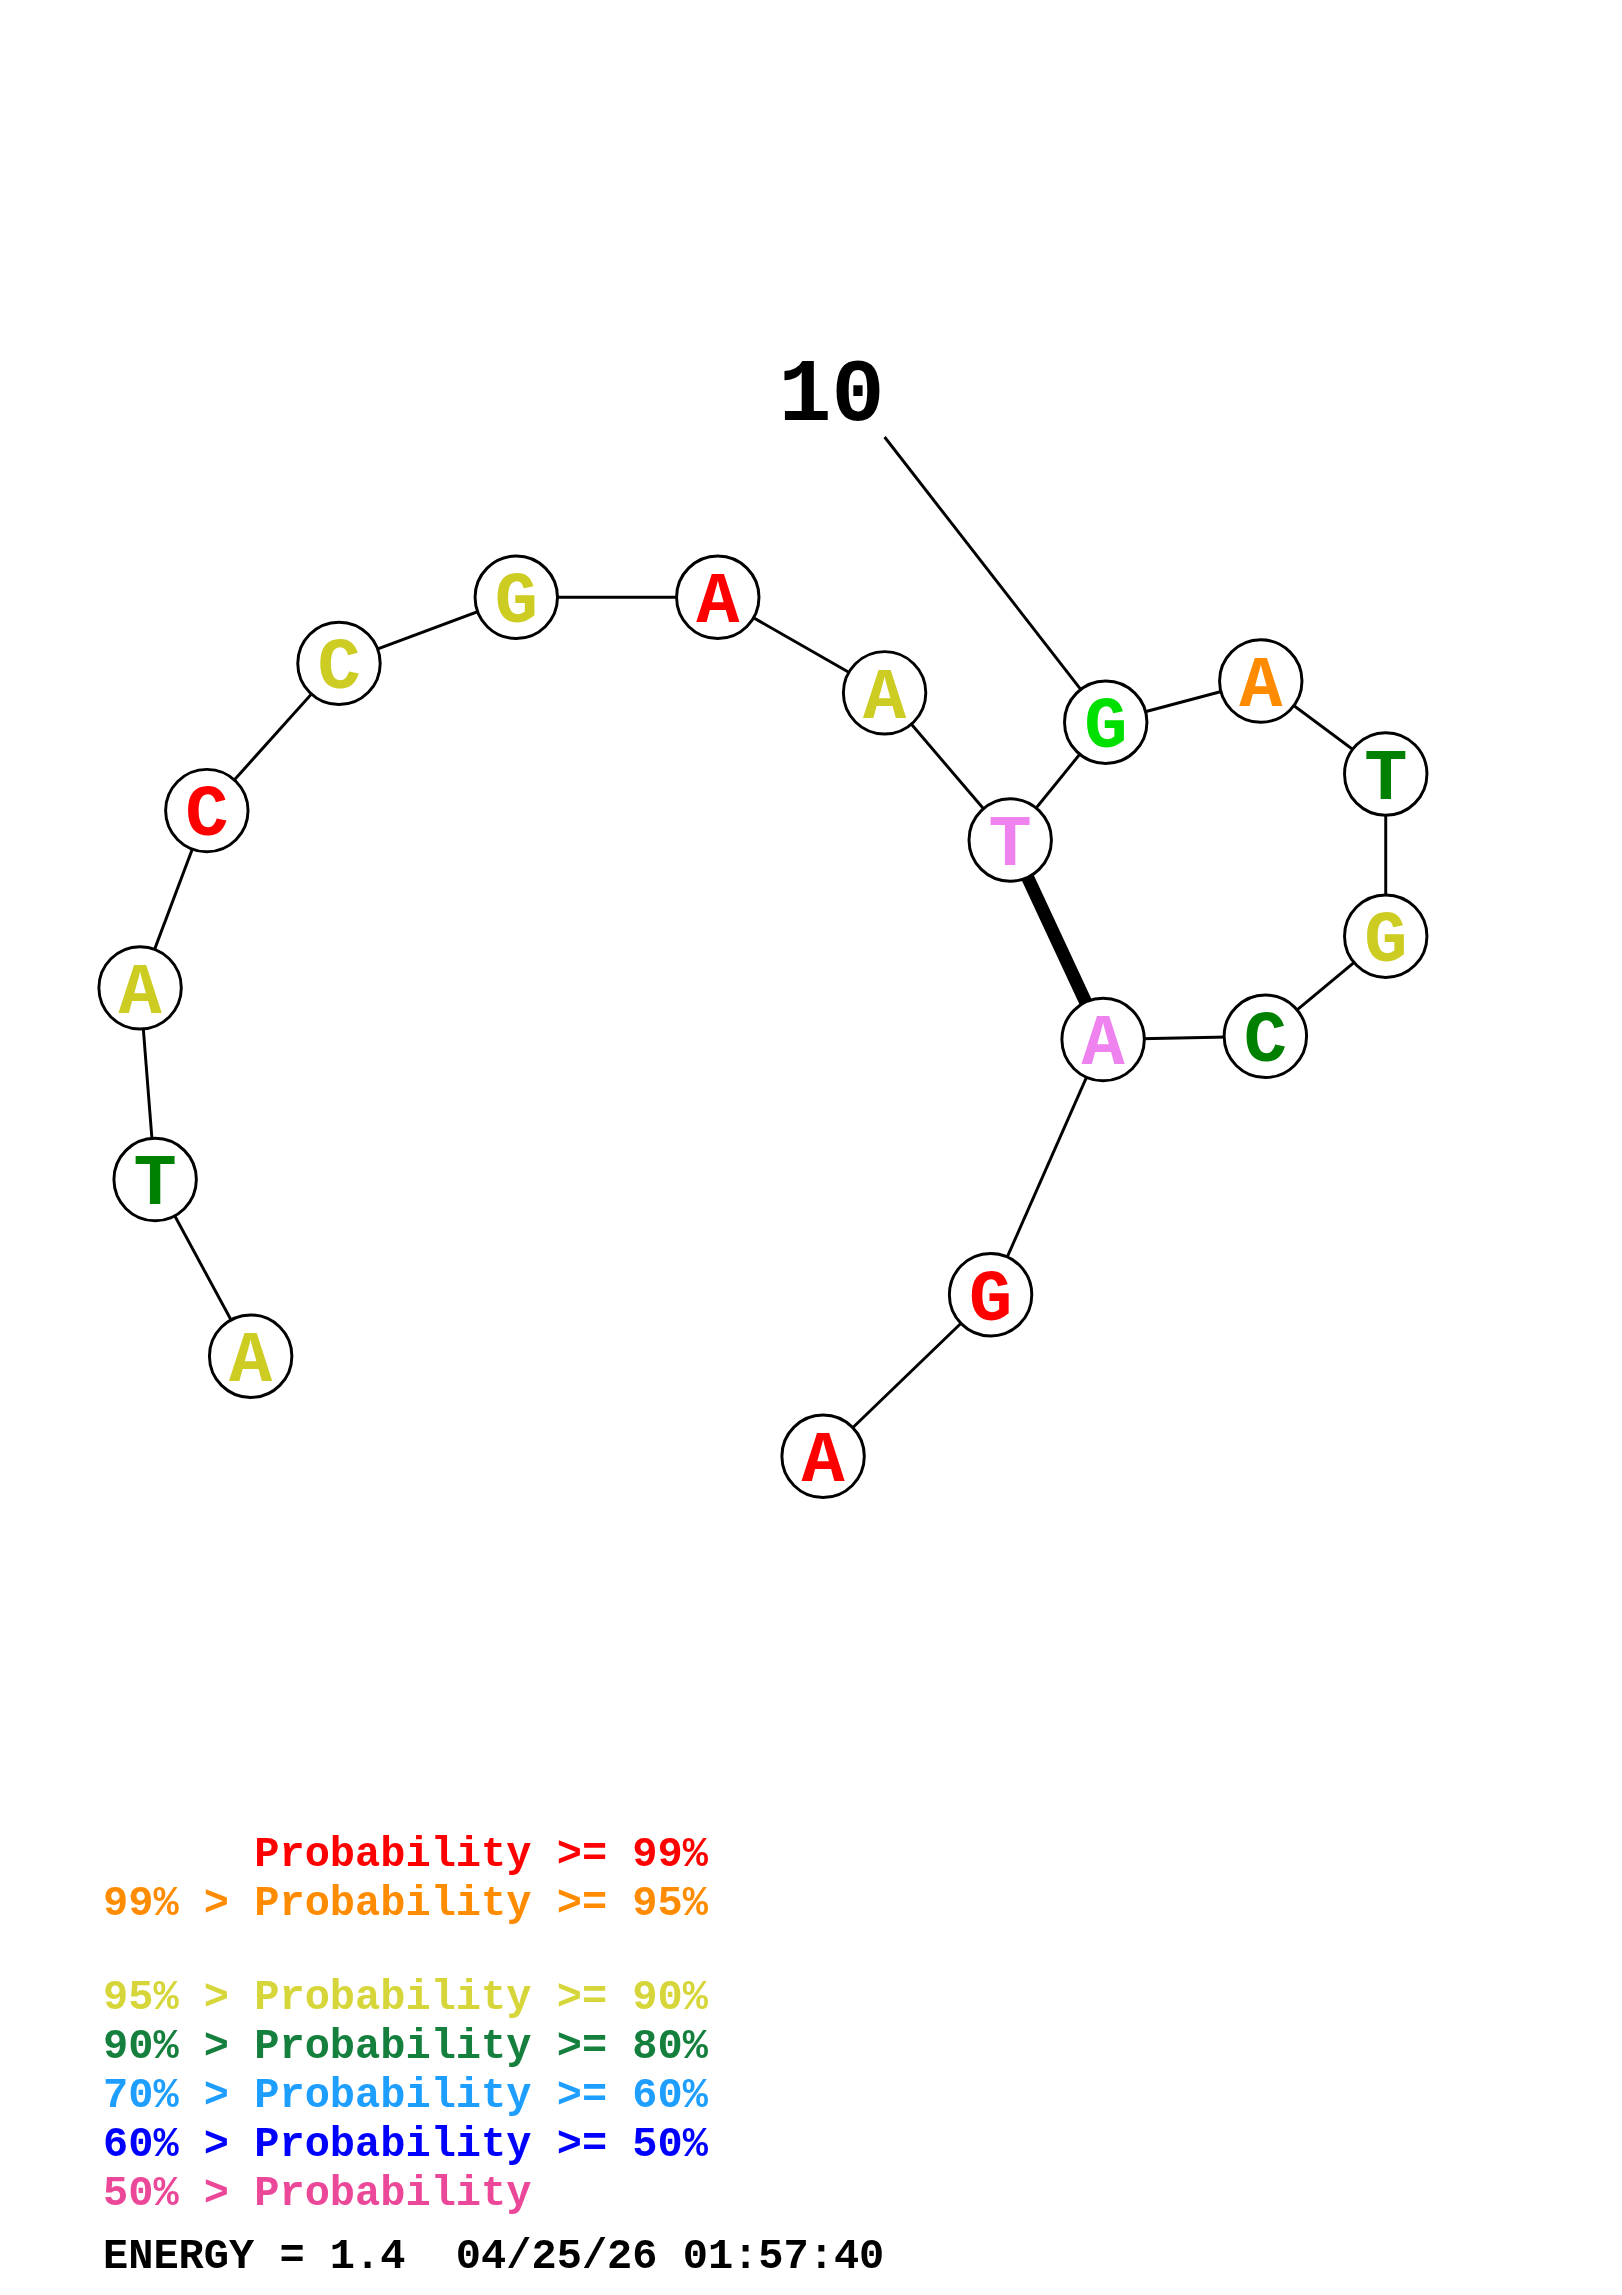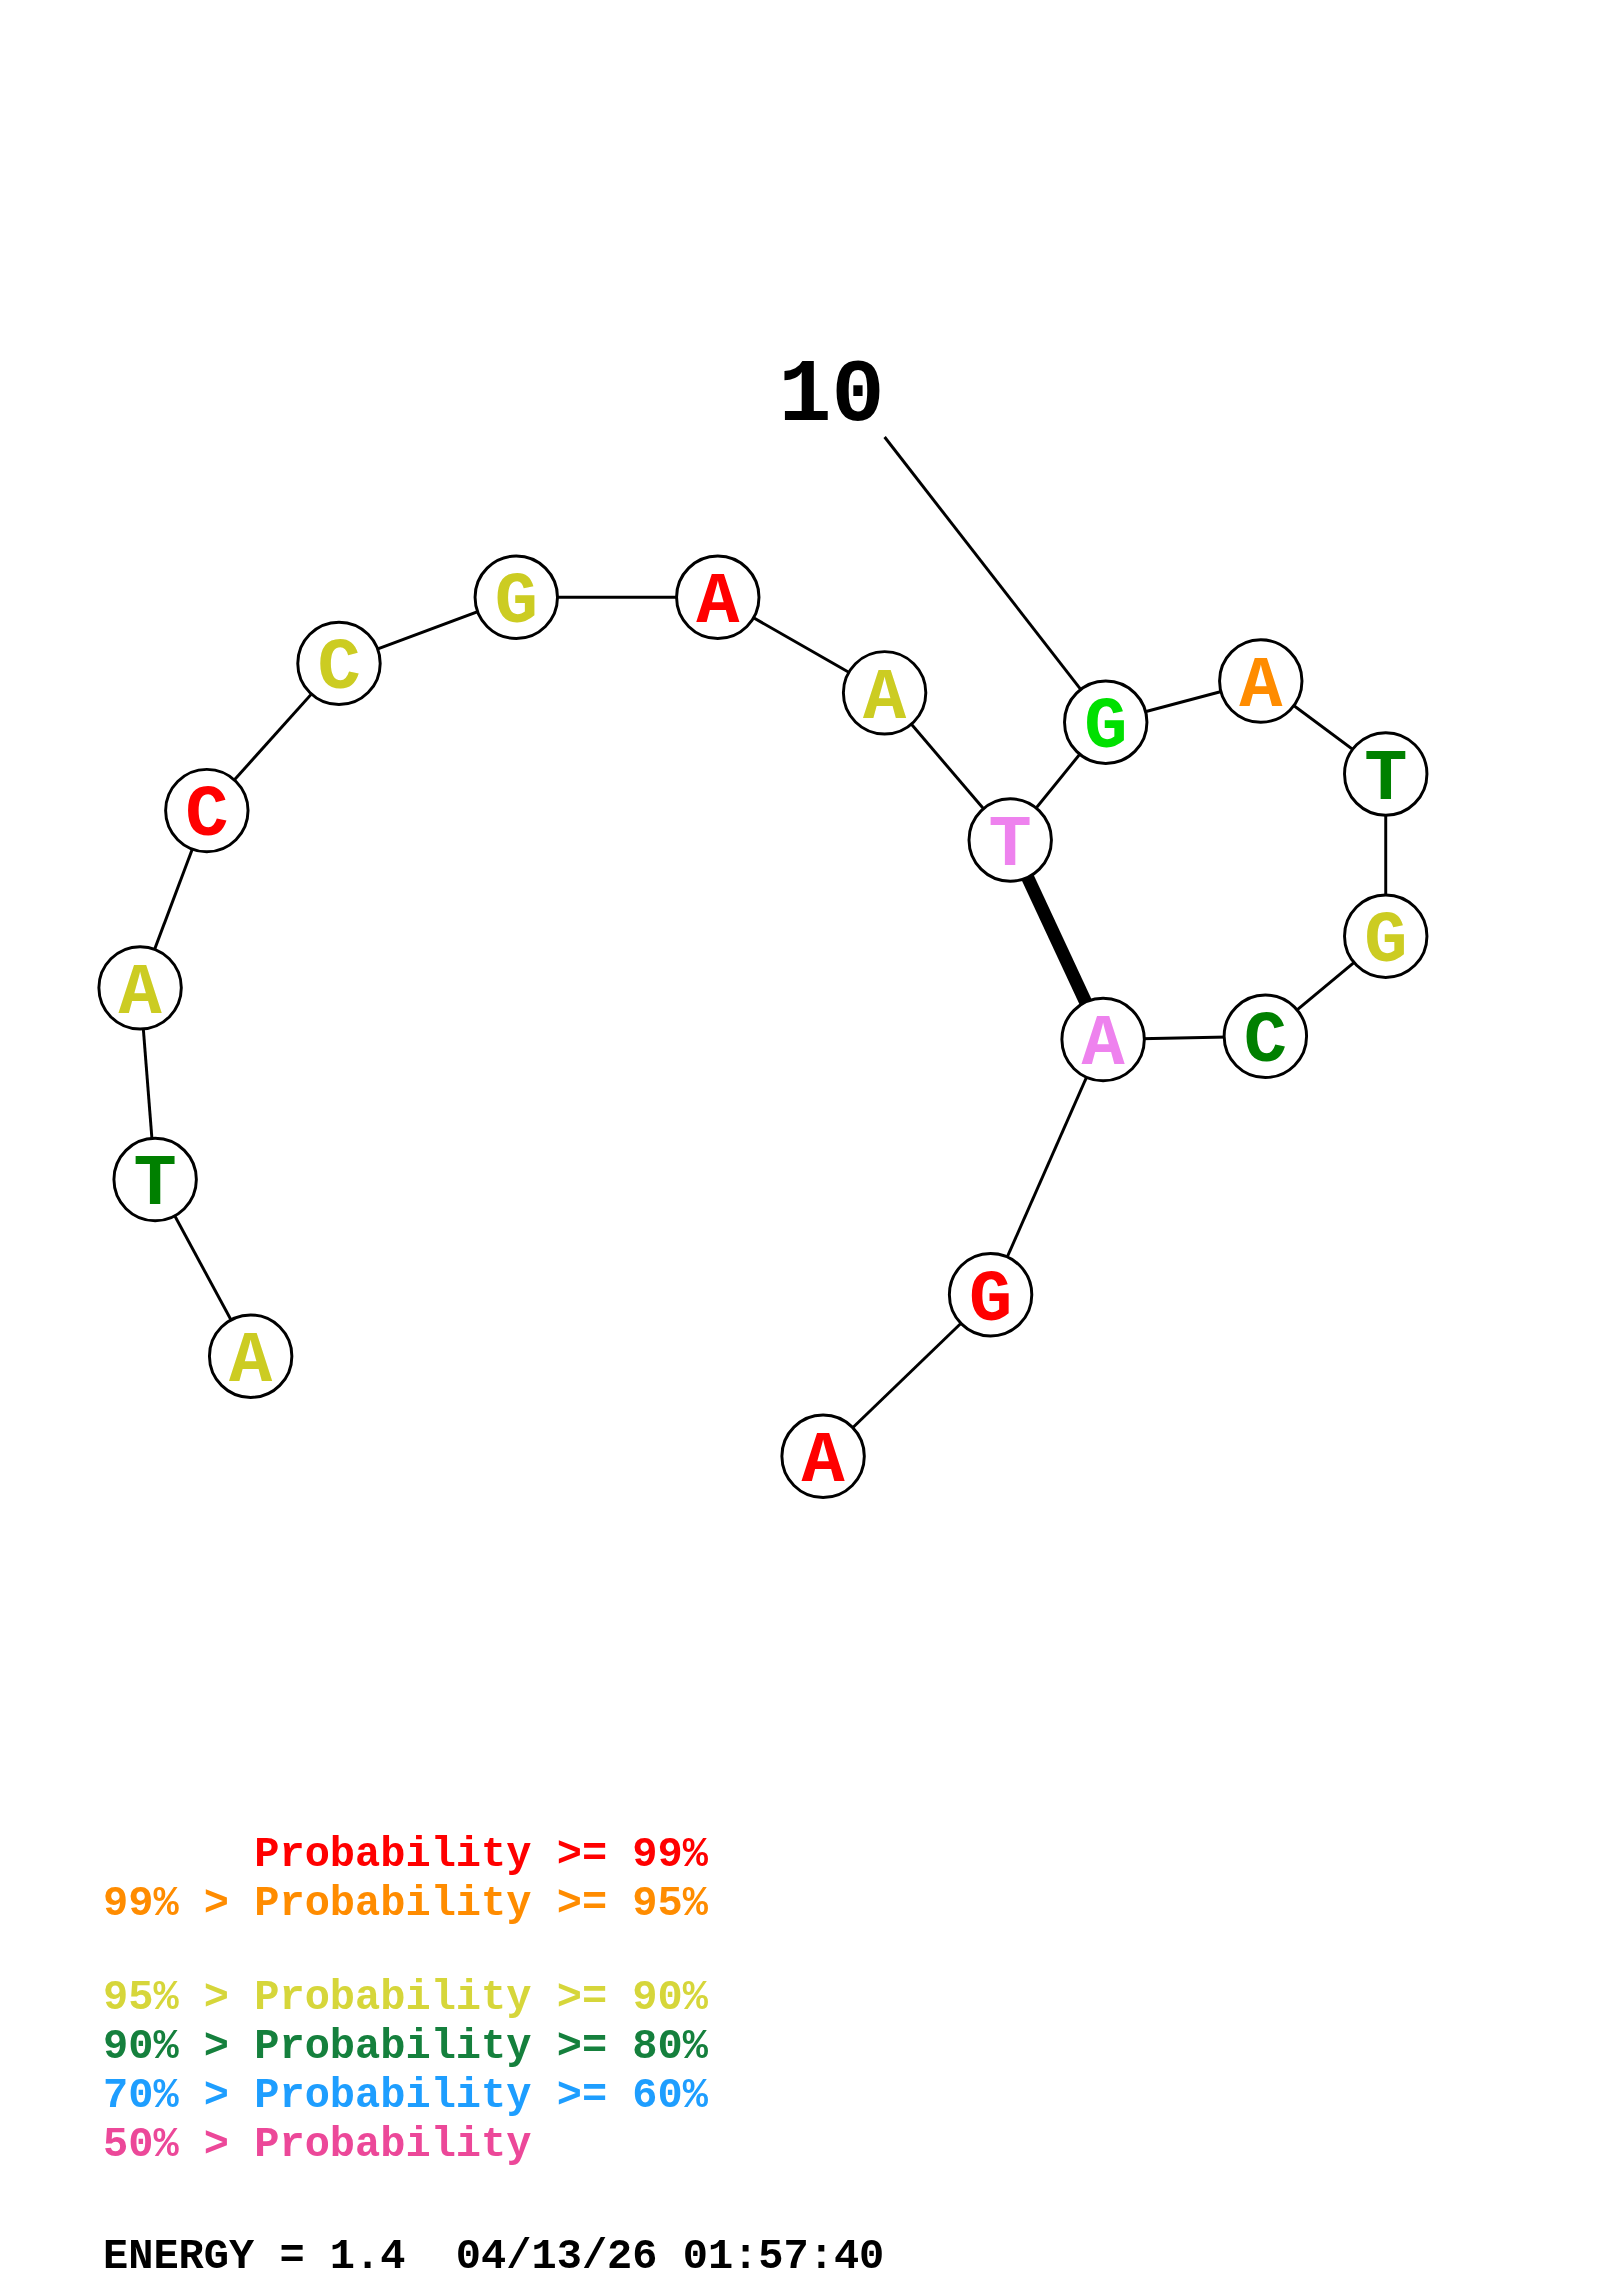--- a/index.html
+++ b/index.html
@@ -112,17 +112,18 @@
     <text x="1258" y="2264" fill="#ff0000" class="base">A</text>
     <text x="1271" y="642" class="poslabel">10</text>
   </svg>
 
 <div class="legend" id="legend">
     <div class="legend-line" style="color: rgb(255, 0, 0); text-align: center;">      Probability &gt;= 99%</div>
     <div class="legend-line" style="color: rgb(255, 140, 0);">99% &gt; Probability &gt;= 95%</div>
     <div class="legend-line" style="color: rgb(214, 214, 58); margin-top: 45px;">95% &gt; Probability &gt;= 90%</div>
     <div class="legend-line" style="color: #15803d;">90% &gt; Probability &gt;= 80%</div>
     <div class="legend-line" style="color: rgb(30, 158, 255);">70% &gt; Probability &gt;= 60%</div>
+    <div class="legend-line" style="color: rgb(0, 0, 255);">60% &gt; Probability &gt;= 50%</div>
     <div class="legend-line" style="color: #ec4899;">50% &gt; Probability</div>
   </div>
 
-<div class="energy">ENERGY = 1.4  04/13/26 01:57:40</div>
+<div class="energy">ENERGY = 1.4  04/25/26 01:57:40</div>
 
 
 </body></html>

